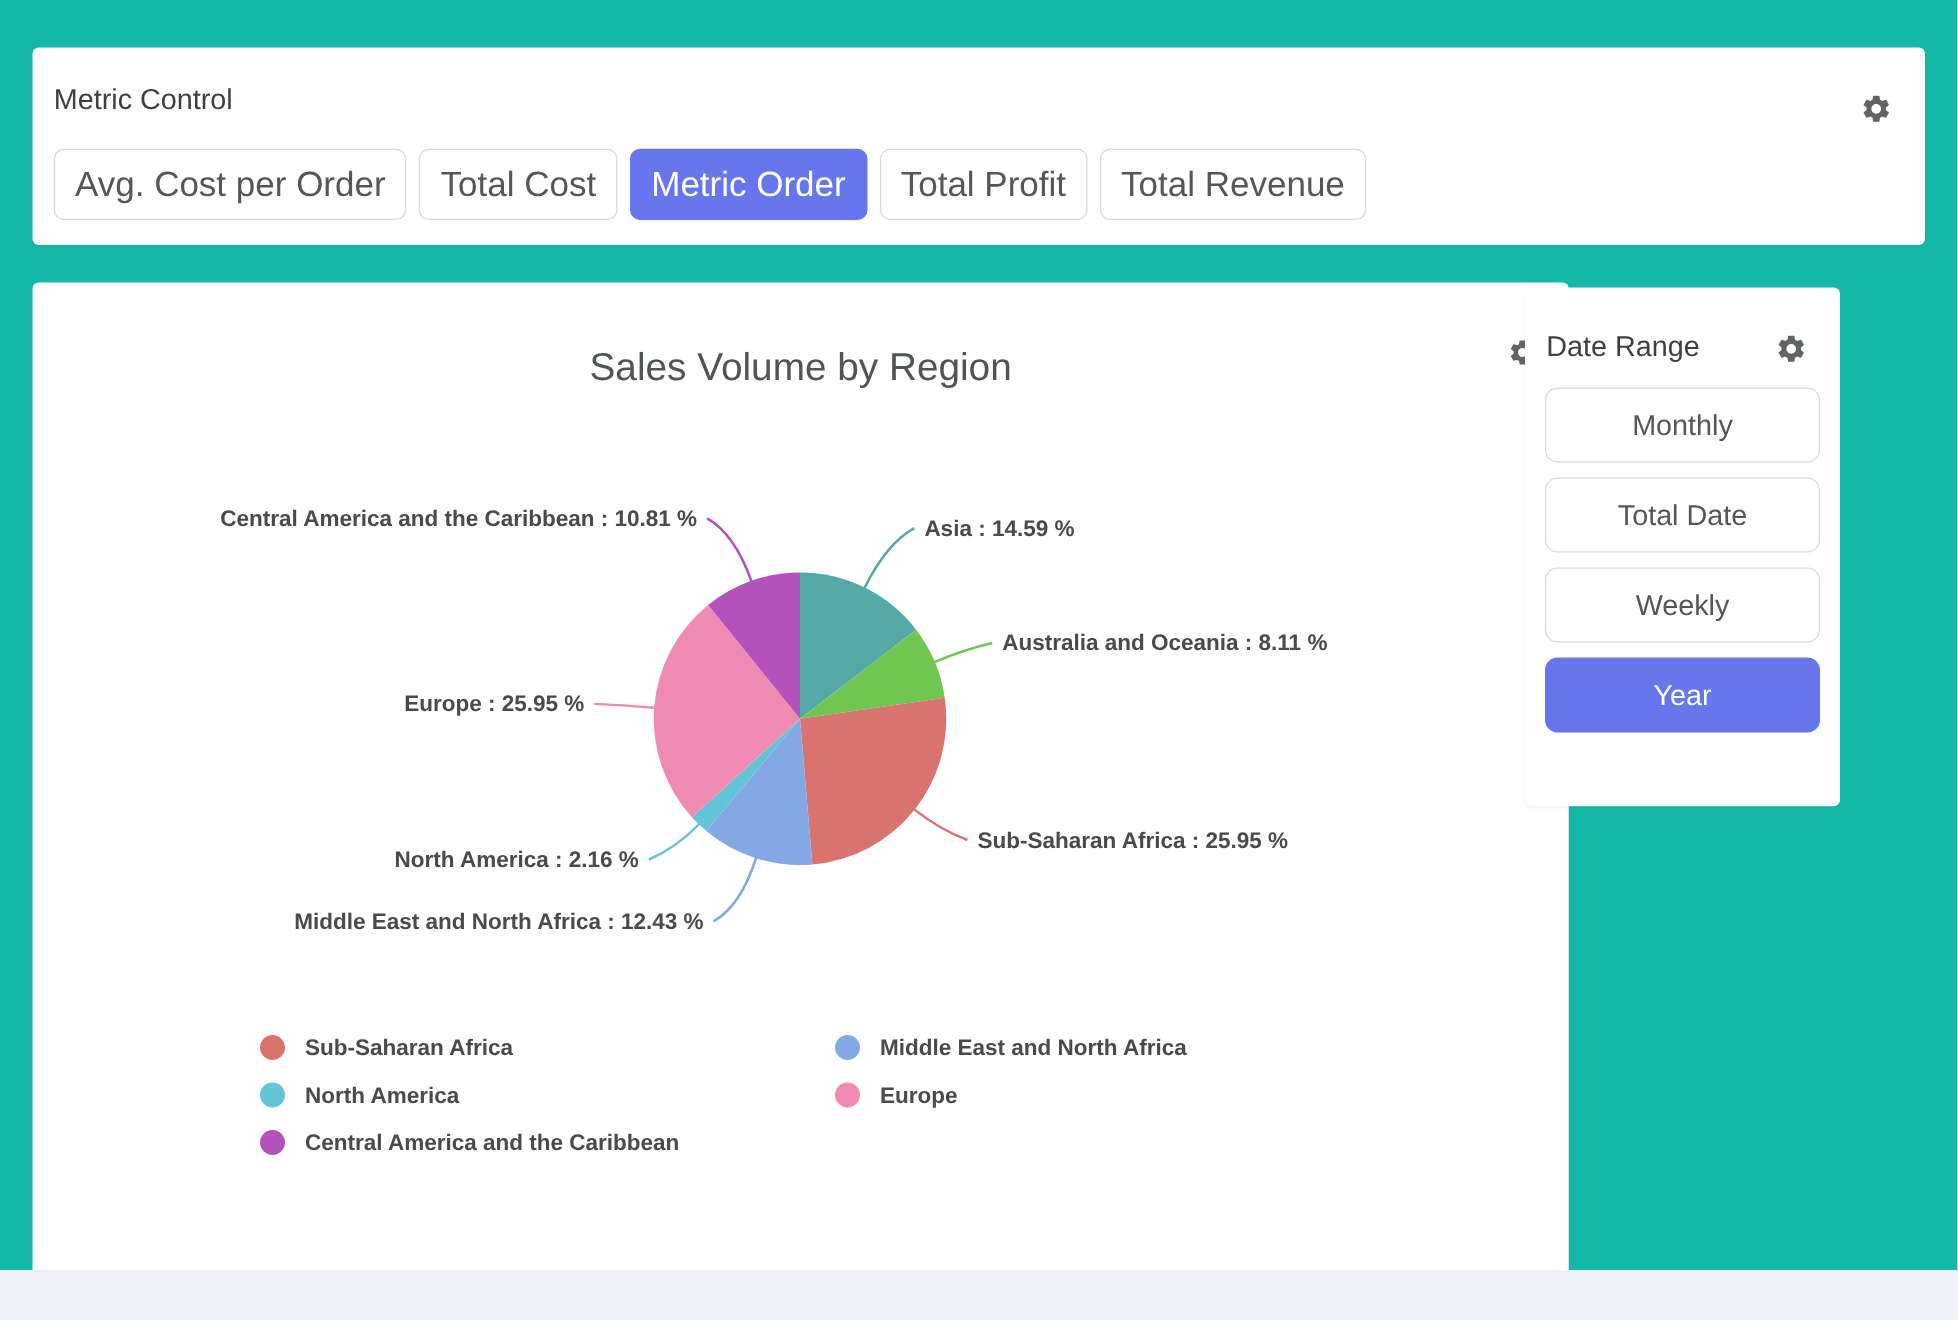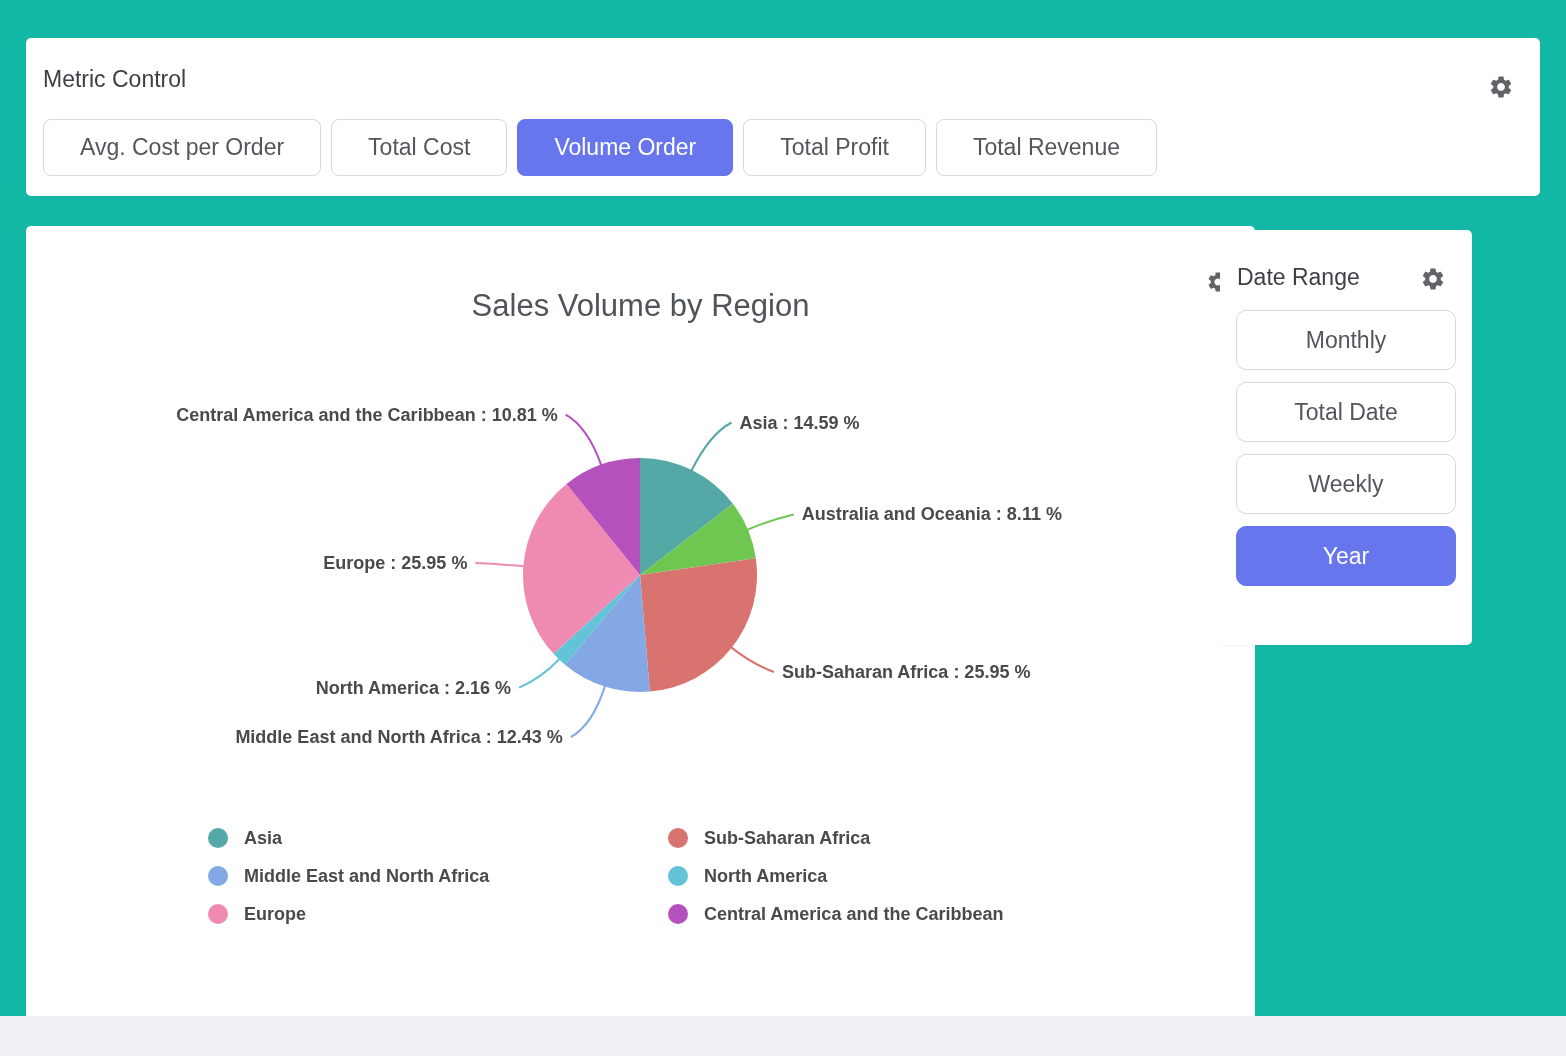--- a/index.html
+++ b/index.html
@@ -14,37 +14,37 @@
     position:absolute; background:#ffffff; border-radius:5px;
     box-shadow:0 1px 2px rgba(0,0,0,.05);
   }
 
   
   .metric-card { left:26px; top:38px; width:1514px; height:158px; }
   .panel-title { position:absolute; margin:0; font-size:23px; font-weight:400; color:#3e3f45; }
   .metric-card .panel-title { left:17px; top:28px; }
   .metric-buttons { position:absolute; left:17px; top:81px; display:flex; gap:10px; }
   .btn {
-    height:57px; padding:0 36px; font-size:23px; color:#55565c;
+    height:57px; padding:0 16px; font-size:28px; color:#55565c;
     background:#fff; border:1px solid #d9d9de; border-radius:8px;
     font-family:inherit; cursor:pointer; white-space:nowrap;
   }
   .btn.selected { background:var(--accent,#6876ee); border-color:var(--accent,#6876ee); color:#fff; }
 
   .gear-btn {
     position:absolute; width:26px; height:26px; padding:0; border:0;
     background:none; color:#606368; cursor:pointer;
   }
   .gear-btn svg { width:100%; height:100%; display:block; fill:currentColor; }
   .metric-card .gear-btn { right:26px; top:36px; }
 
   
   .chart-card { left:26px; top:226px; width:1229px; height:800px; }
   .chart-title {
-    position:absolute; left:0; right:0; top:50px; margin:12px; text-align:center;
+    position:absolute; left:0; right:0; top:50px; margin:0; text-align:center;
     font-size:31px; font-weight:400; color:#4f5459;
   }
   .chart-card .gear-btn { right:25px; top:44px; width:24px; height:24px; }
   .pie-svg { position:absolute; left:0; top:0; }
   .pie-label { font-size:18px; font-weight:700; fill:#4a4a4a; }
   .leader { fill:none; stroke-width:2px; }
 
   .legend { position:absolute; left:182px; top:593px; display:grid; grid-template-columns:460px auto; }
   .legend-item { display:flex; align-items:center; height:38px; cursor:pointer; }
   .legend-dot { width:20px; height:20px; border-radius:50%; margin-right:16px; flex:none; }
@@ -77,21 +77,21 @@
   <section class="card metric-card">
     <h2 class="panel-title">Metric Control</h2>
     <button class="gear-btn" title="">
       <svg>
           <use href="#gear"></use>
         </svg>
     </button>
     <div class="metric-buttons" id="metric-buttons">
         <button class="btn">Avg. Cost per Order</button>
         <button class="btn">Total Cost</button>
-        <button class="btn selected">Volume Order</button>
+        <button class="btn selected">Metric Order</button>
         <button class="btn">Total Profit</button>
         <button class="btn">Total Revenue</button>
       </div>
   </section>
 
   <section class="card chart-card">
     <h1 class="chart-title">Sales Volume by Region</h1>
     <button class="gear-btn" title="">
       <svg>
           <use href="#gear"></use>
@@ -114,24 +114,20 @@
         <path d="M 533.7 432.8 Q 515.1 452.3 493.1 461.6" class="leader" stroke="#62c4d6"></path>
         <text x="485.1" y="467.6" text-anchor="end" class="pie-label">North America : 2.16 %</text>
         <path d="M 614 349 L 527.5 427.8 A 117 117 0 0 1 540.5 258.0 Z" fill="#ef8ab2"></path>
         <path d="M 498.3 340.2 Q 471.4 338.1 449.4 337.1" class="leader" stroke="#ef8ab2"></path>
         <text x="441.4" y="343.1" text-anchor="end" class="pie-label">Europe : 25.95 %</text>
         <path d="M 614 349 L 540.5 258.0 A 117 117 0 0 1 614.0 232.0 Z" fill="#b451bd"></path>
         <path d="M 575.4 239.6 Q 561.7 201.0 539.7 188.7" class="leader" stroke="#b451bd"></path>
         <text x="531.7" y="194.7" text-anchor="end" class="pie-label">Central America and the Caribbean : 10.81 %</text>
       </svg>
     <div class="legend" id="legend">
-        <div class="legend-item">
-          <span class="legend-dot" style="background: rgb(84, 168, 166);"></span>
-          <span class="legend-label">Asia</span>
-        </div>
         <div class="legend-item">
           <span class="legend-dot" style="background: rgb(216, 115, 112);"></span>
           <span class="legend-label">Sub-Saharan Africa</span>
         </div>
         <div class="legend-item">
           <span class="legend-dot" style="background: rgb(131, 168, 227);"></span>
           <span class="legend-label">Middle East and North Africa</span>
         </div>
         <div class="legend-item">
           <span class="legend-dot" style="background: rgb(98, 196, 214);"></span>

